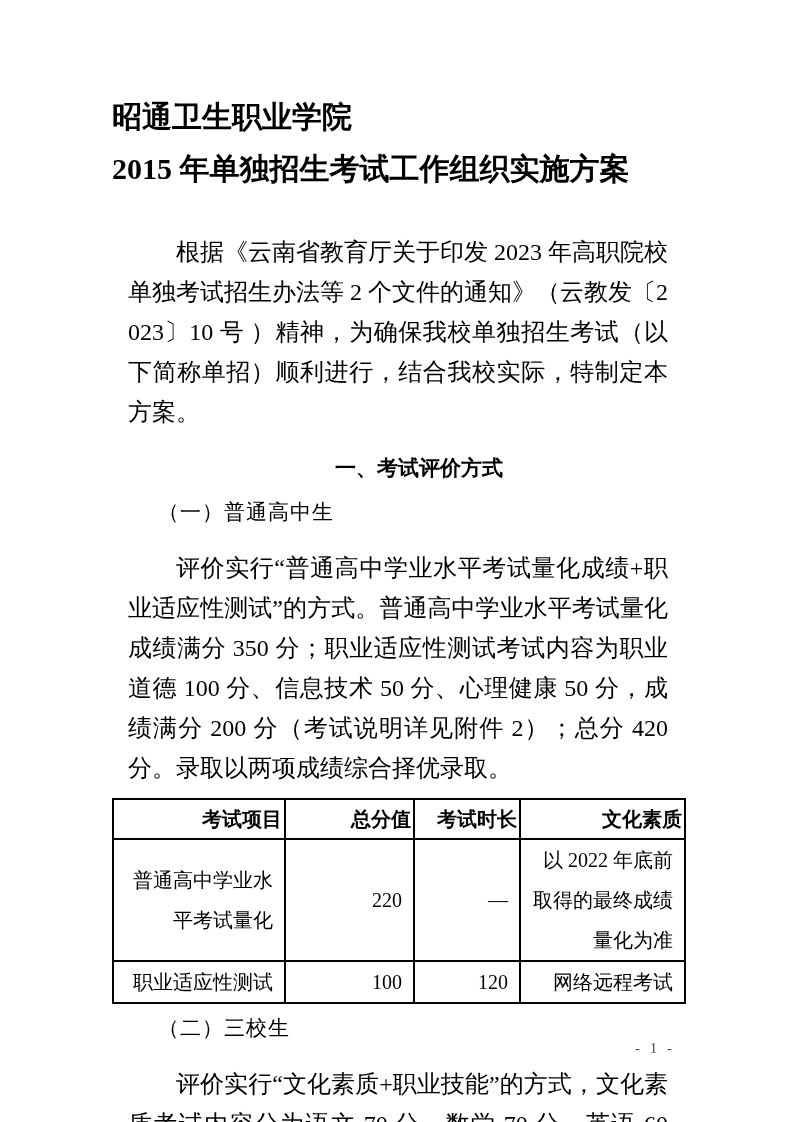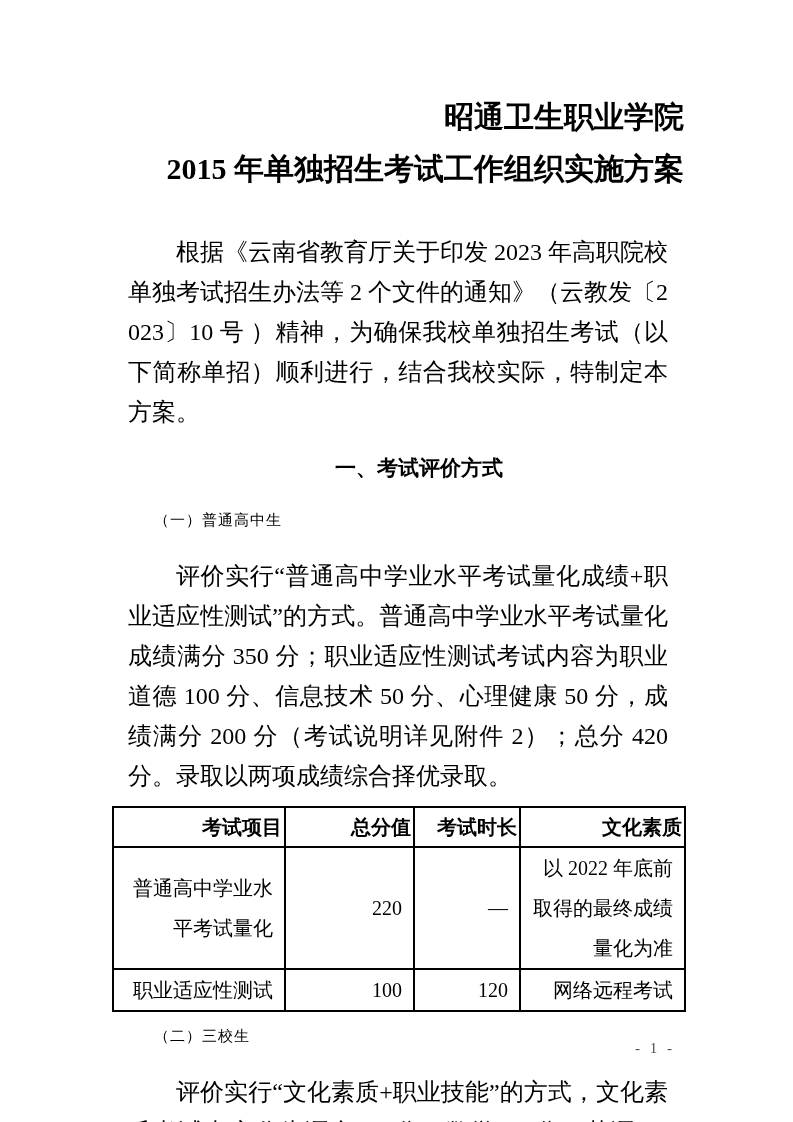--- a/index.html
+++ b/index.html
@@ -14,21 +14,21 @@
     font-family: "Liberation Serif", serif;
     overflow: hidden;
   }
   .content {
     position: absolute;
     left: 112px;
     top: 91px;
     width: 572px;
   }
   .doc-title {
-    text-align: right;
+    text-align: left;
     font-weight: bold;
     font-size: 30px;
     line-height: 52px;
     margin-bottom: 37px;
     font-family: "Liberation Serif", serif;
   }
   .para {
     margin: 16px;
     font-size: 24px;
     line-height: 40px;
@@ -40,23 +40,23 @@
   .h-bold {
     margin: 0;
     font-family: "Liberation Sans", sans-serif;
     font-weight: bold;
     font-size: 21px;
     line-height: 40px;
     text-indent: 2em;
     text-align: center;
   }
   .h-kai {
-    margin: 12px;
+    margin: 4px;
     font-weight: normal;
-    font-size: 15px;
+    font-size: 21px;
     line-height: 40px;
     text-indent: 2em;
     letter-spacing: 1px;
   }
   .score-table {
     width: 572px;
     margin-top: -6px;
     border-collapse: collapse;
     table-layout: fixed;
     empty-cells: show;

